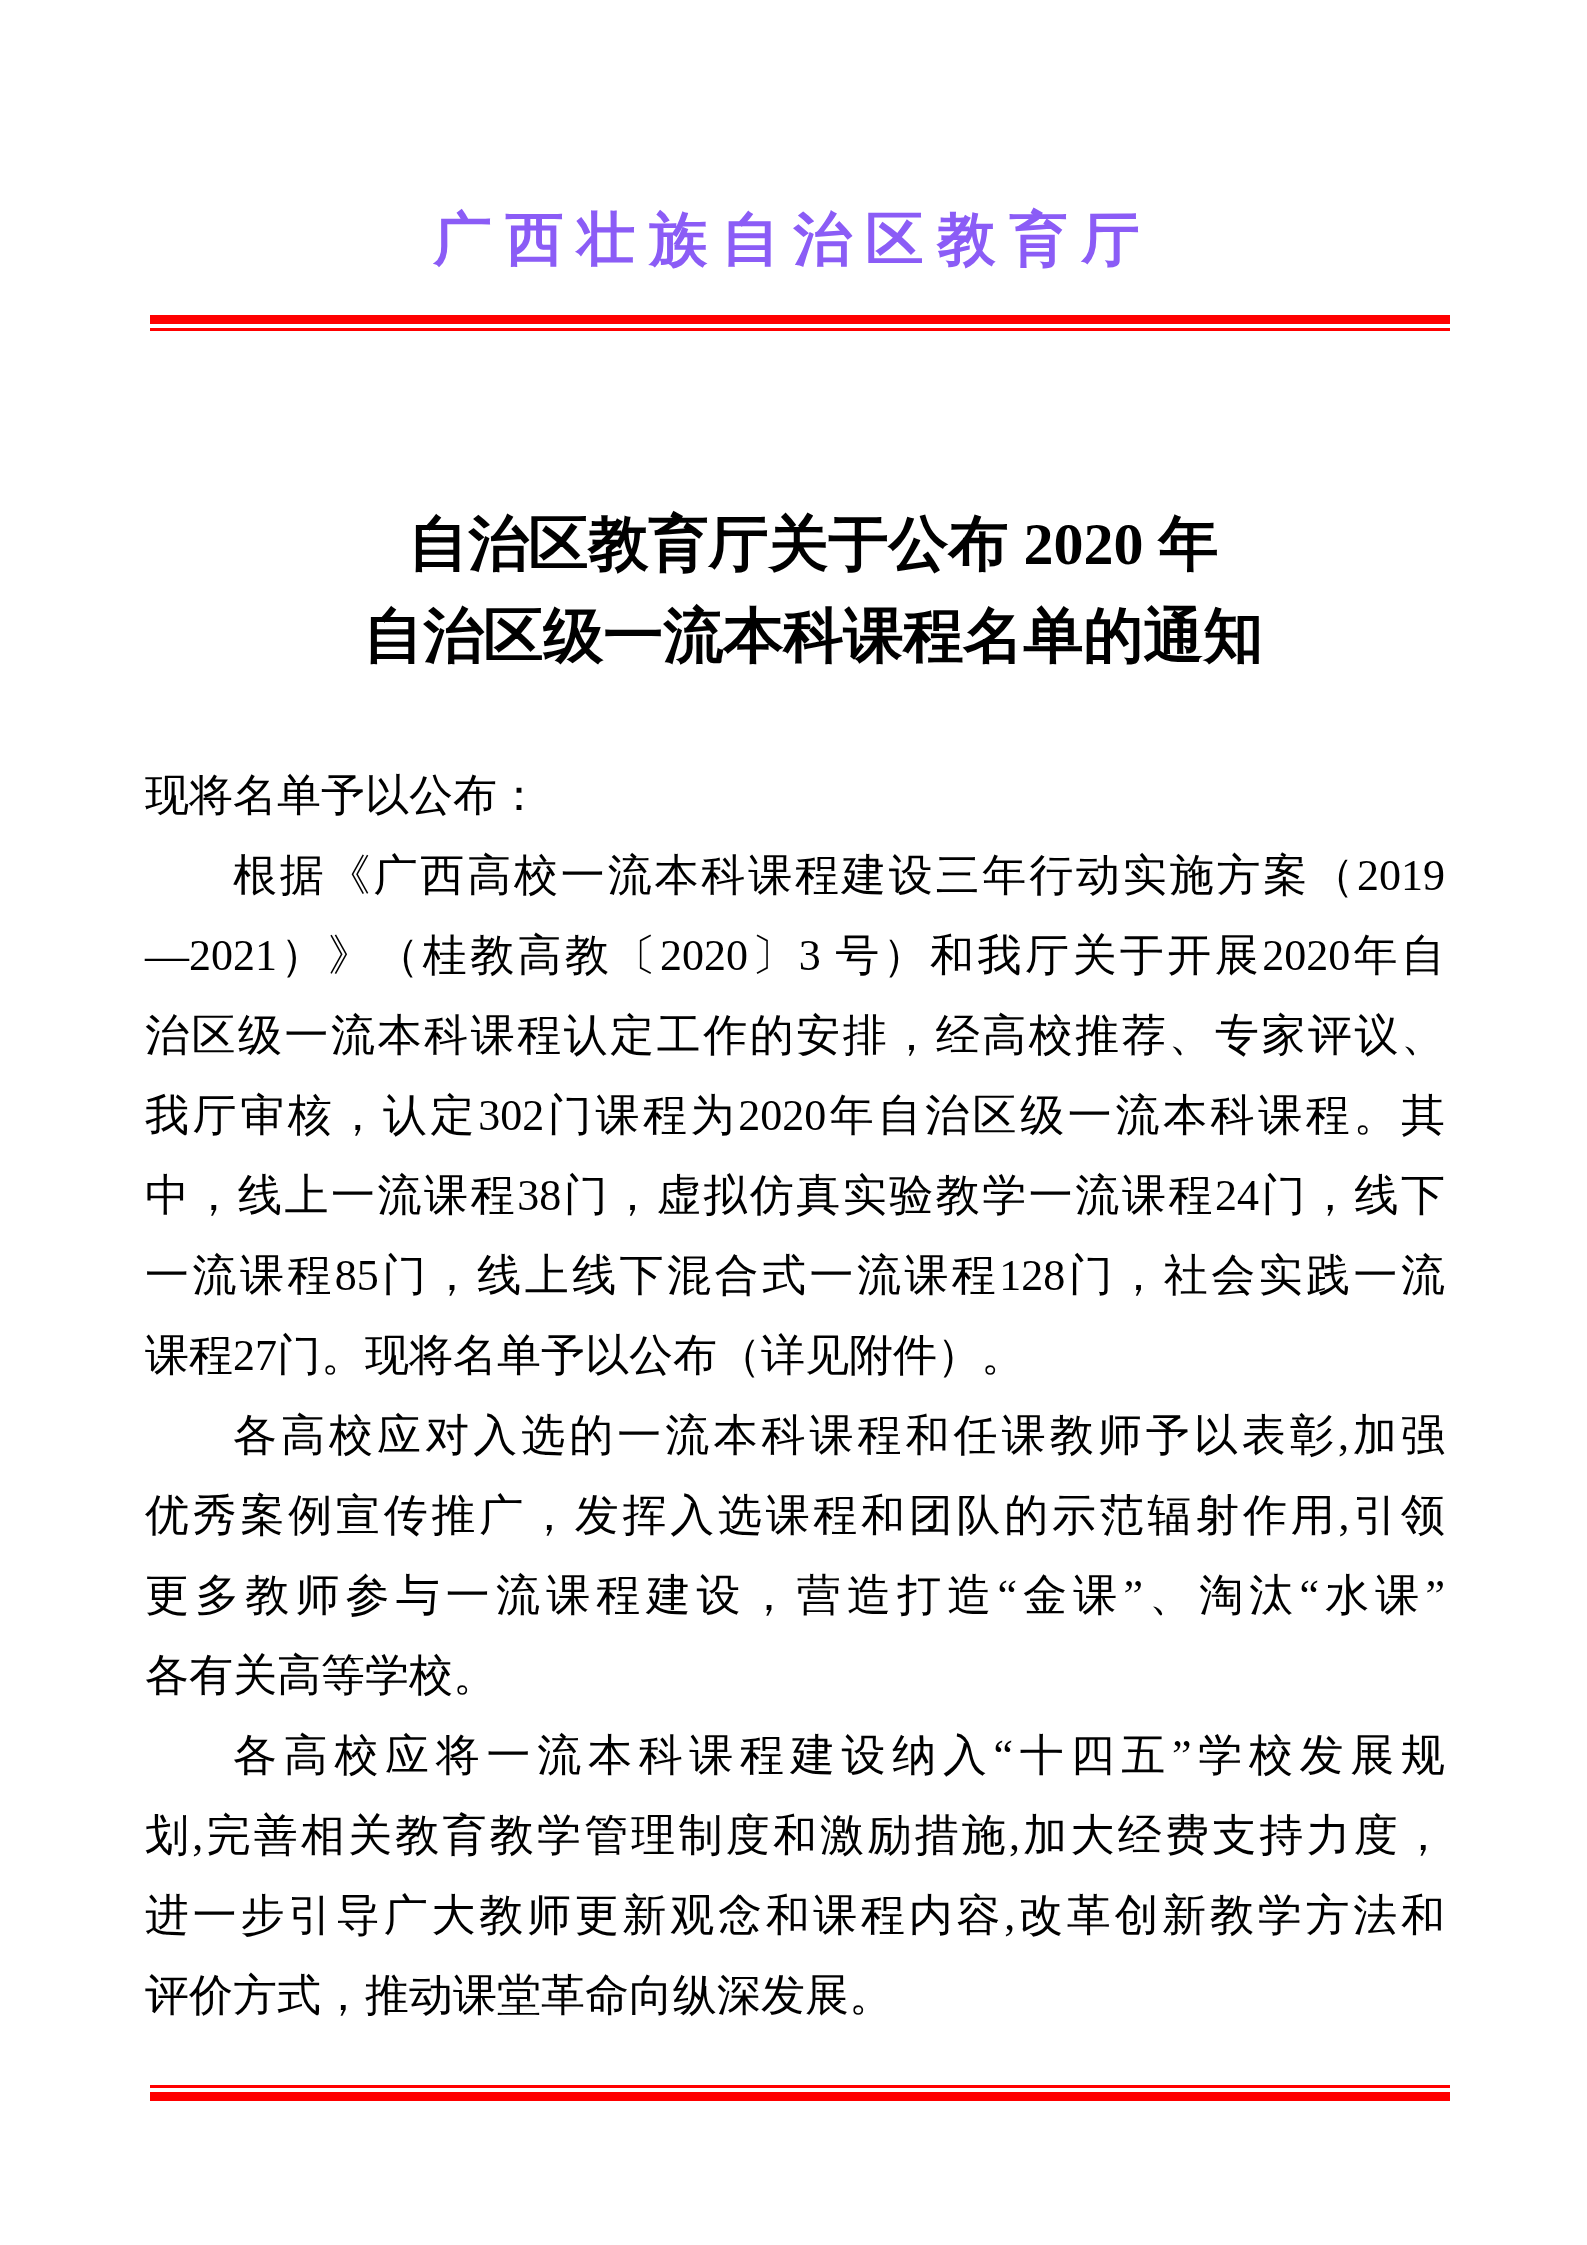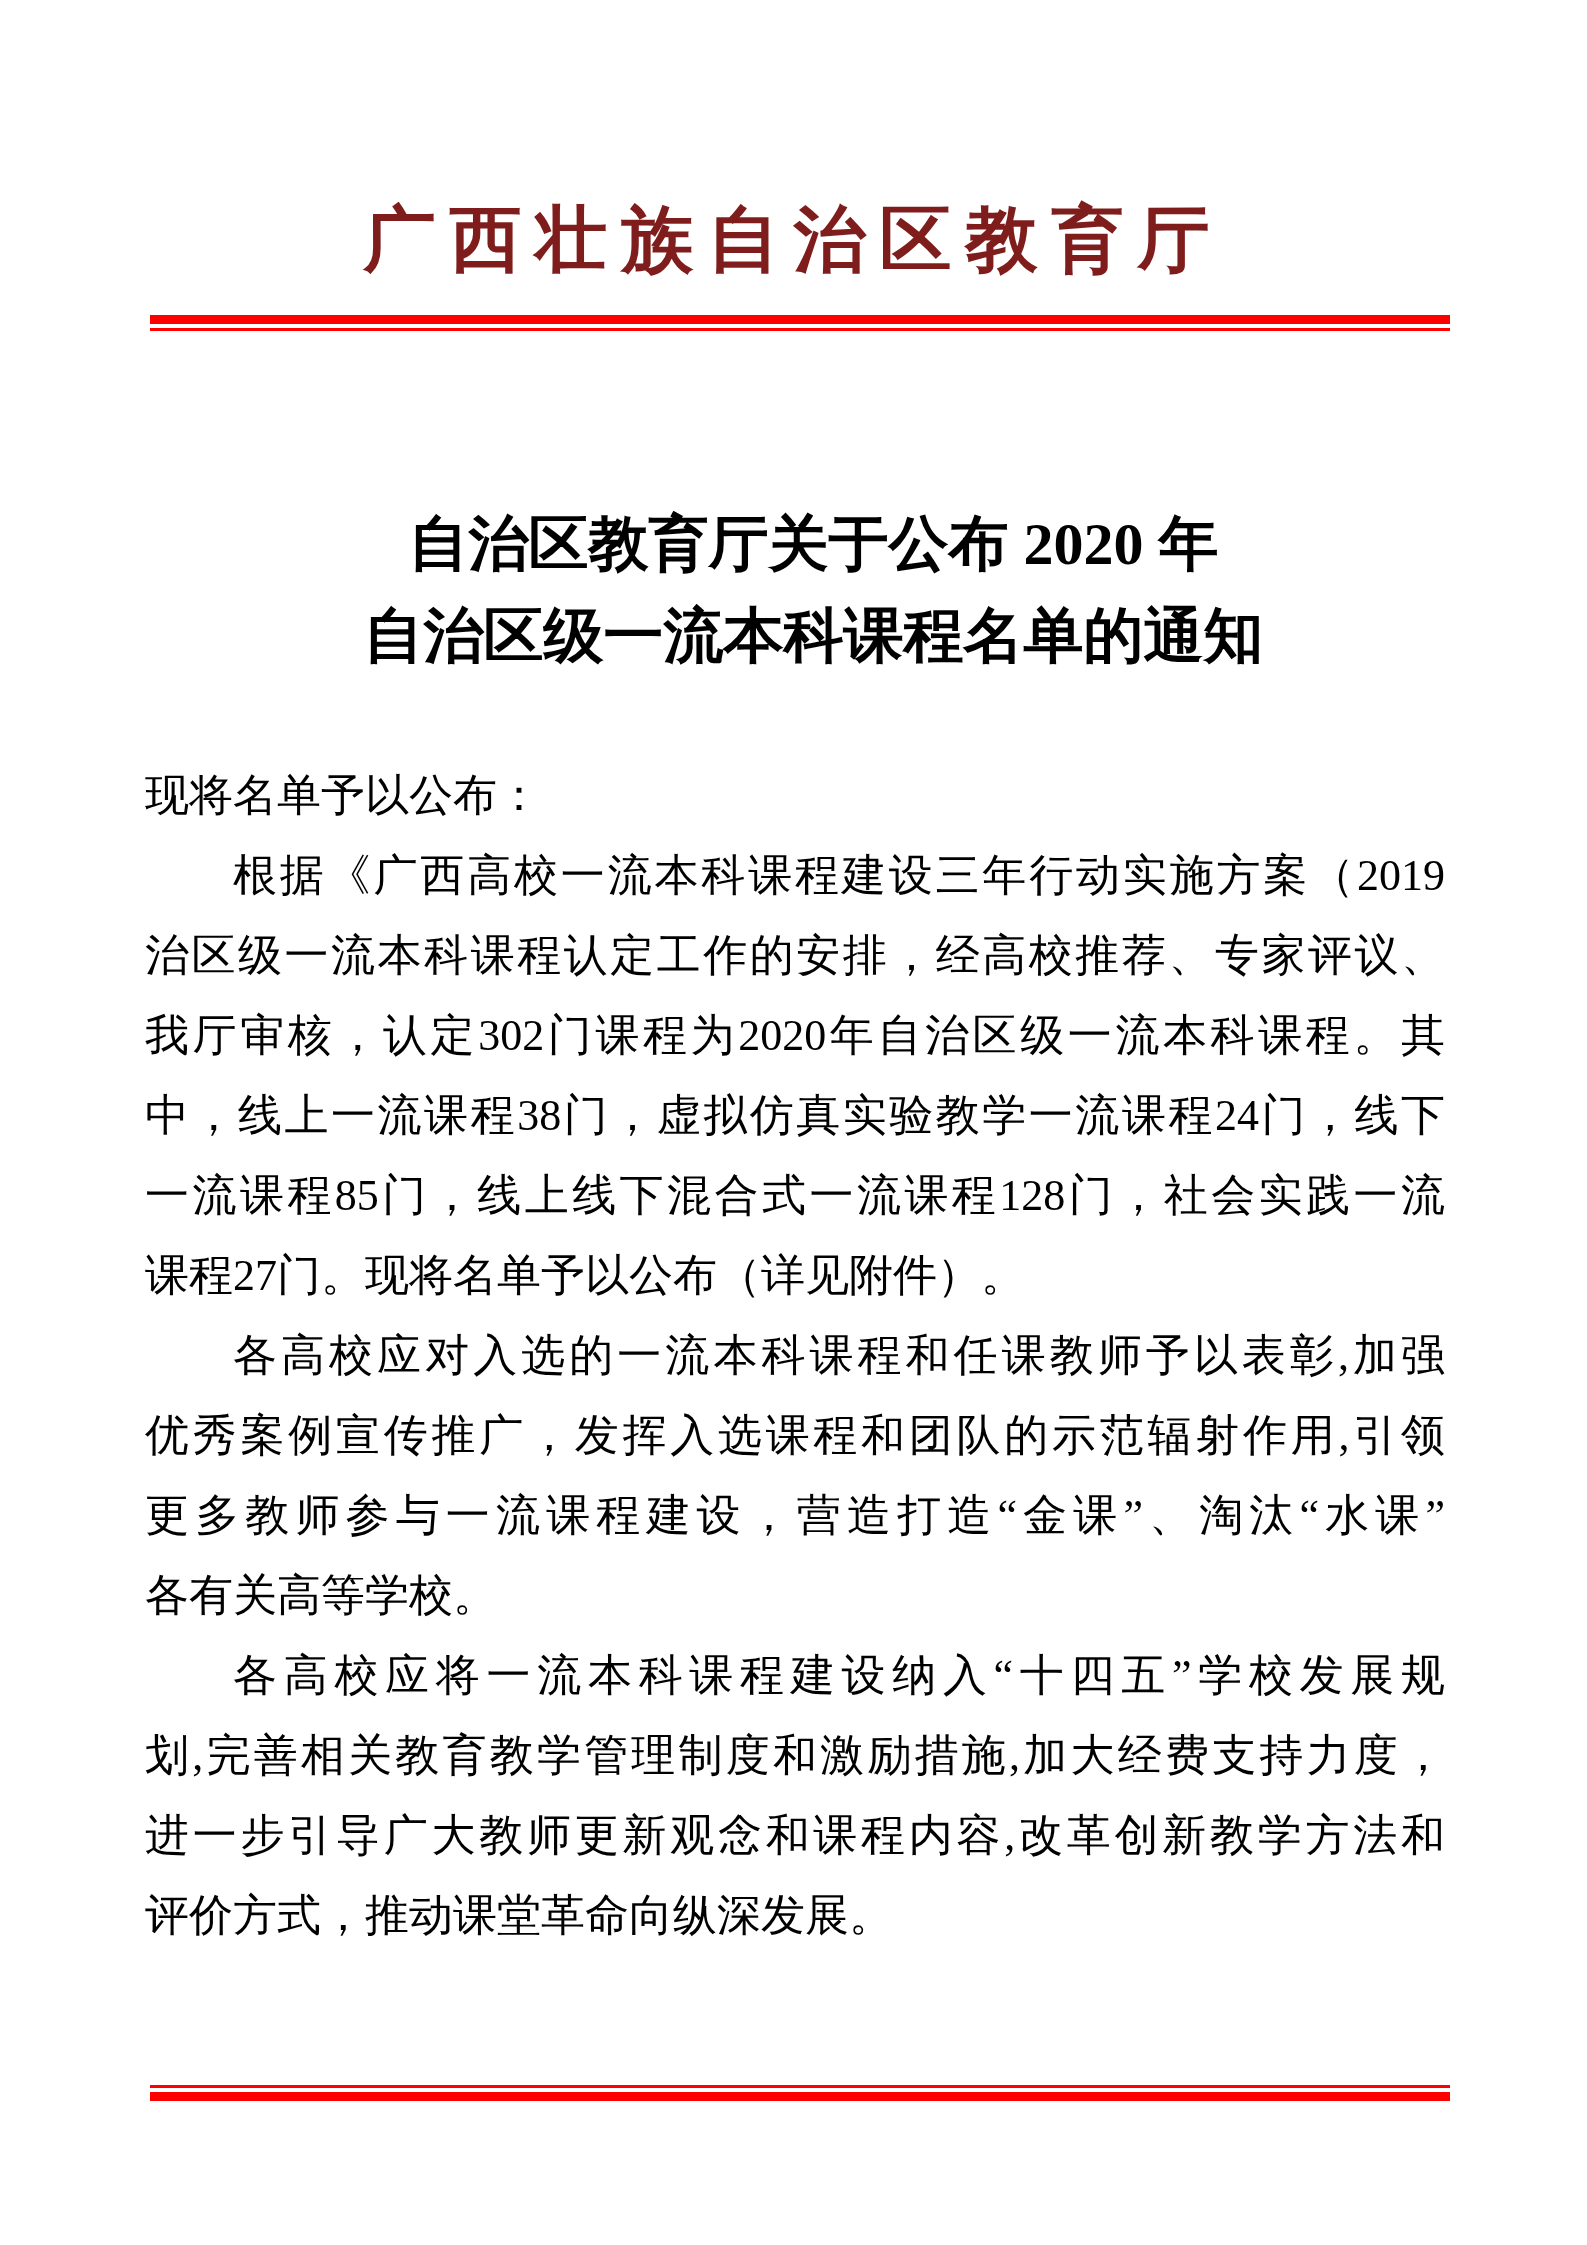--- a/index.html
+++ b/index.html
@@ -15,24 +15,24 @@
     overflow: hidden;
     font-family: "Liberation Serif", "DejaVu Serif", serif;
     color: #000000;
   }
   .org-header {
     position: absolute;
     top: 188px;
     left: 0;
     right: 0;
     text-align: center;
-    font-size: 72px;
+    font-size: 58px;
     line-height: 104px;
     font-weight: bold;
-    color: #7f1d1d;
+    color: #8b5cf6;
     letter-spacing: 14px;
     white-space: nowrap;
   }
   .rule {
     position: absolute;
     left: 150px;
     width: 1300px;
   }
   .rule-top { top: 315px; }
   .rule-bottom { top: 2085px; }
@@ -94,20 +94,21 @@
 
 
   <div class="title">
     <div>自治区教育厅关于公布 2020 年</div>
     <div>自治区级一流本科课程名单的通知</div>
   </div>
 
   <div class="body-text" id="body-lines">
       <div class="body-line">现将名单予以公布：</div>
       <div class="body-line indent justify">根据《广西高校一流本科课程建设三年行动实施方案（2019</div>
+      <div class="body-line justify">—2021）》（桂教高教〔2020〕3 号）和我厅关于开展2020年自</div>
       <div class="body-line justify">治区级一流本科课程认定工作的安排，经高校推荐、专家评议、</div>
       <div class="body-line justify">我厅审核，认定302门课程为2020年自治区级一流本科课程。其</div>
       <div class="body-line justify">中，线上一流课程38门，虚拟仿真实验教学一流课程24门，线下</div>
       <div class="body-line justify">一流课程85门，线上线下混合式一流课程128门，社会实践一流</div>
       <div class="body-line">课程27门。现将名单予以公布（详见附件）。</div>
       <div class="body-line indent justify">各高校应对入选的一流本科课程和任课教师予以表彰,加强</div>
       <div class="body-line justify">优秀案例宣传推广，发挥入选课程和团队的示范辐射作用,引领</div>
       <div class="body-line justify">更多教师参与一流课程建设，营造打造“金课”、淘汰“水课”</div>
       <div class="body-line">各有关高等学校。</div>
       <div class="body-line indent justify">各高校应将一流本科课程建设纳入“十四五”学校发展规</div>

